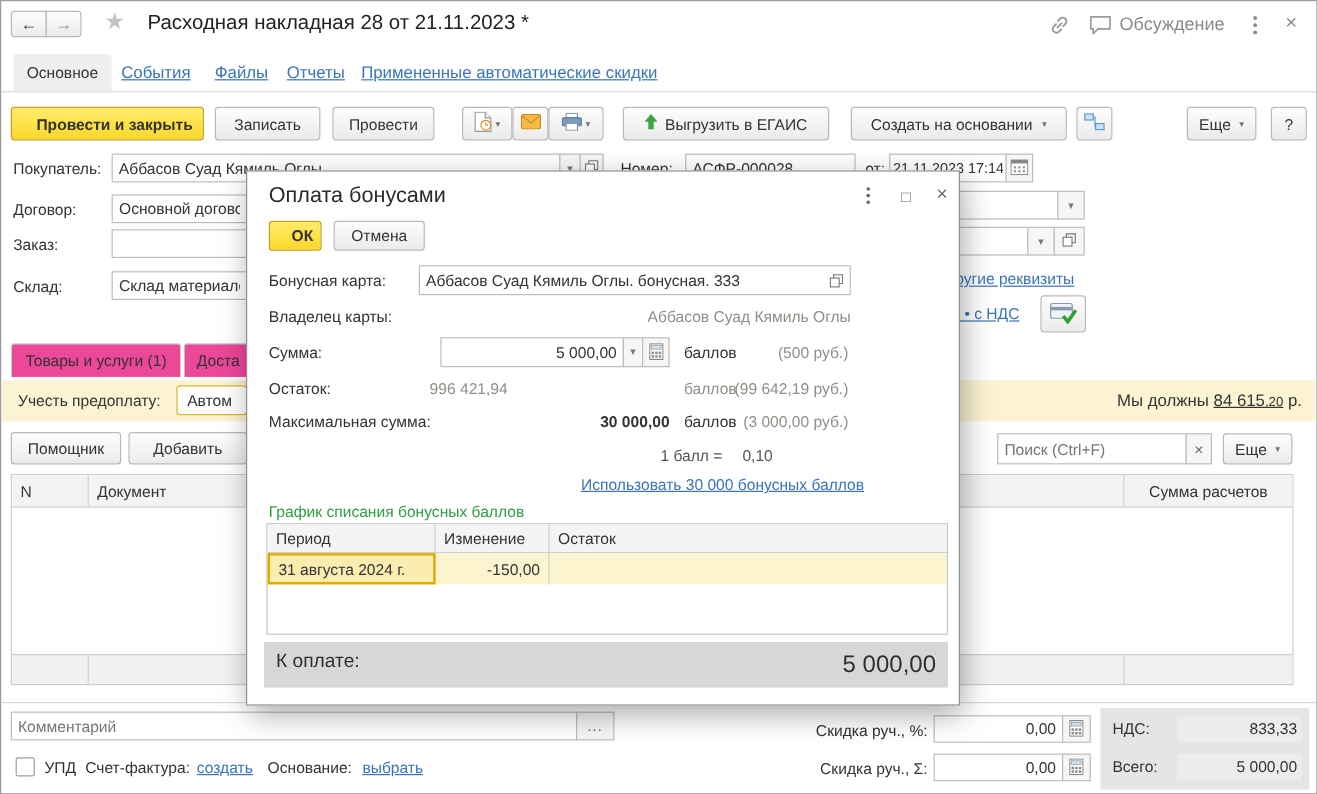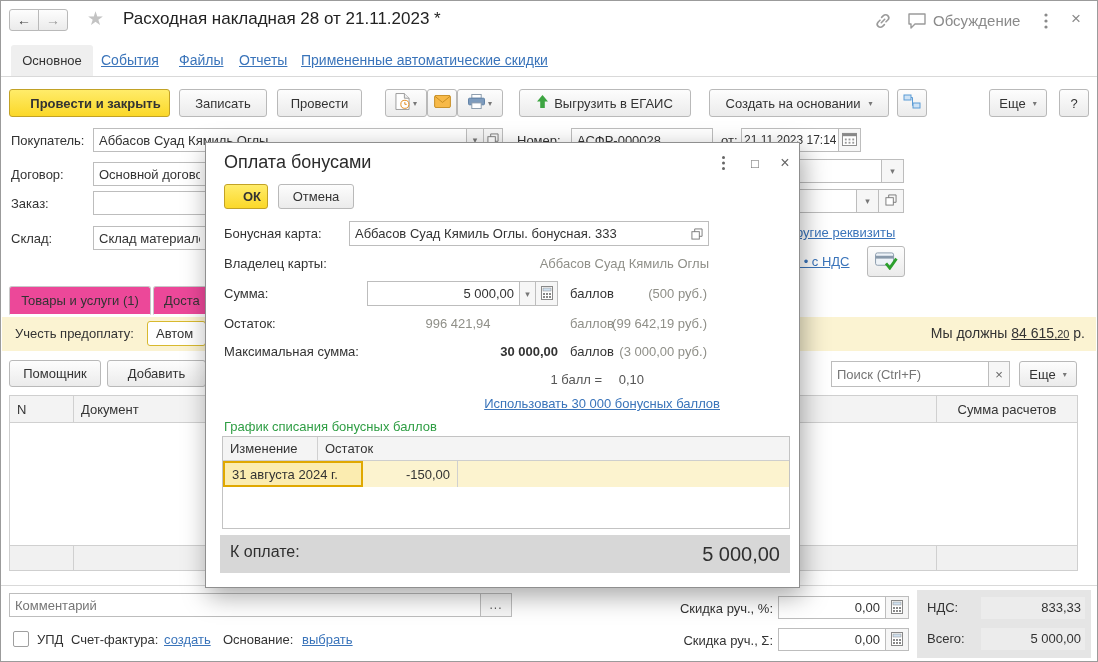--- a/index.html
+++ b/index.html
@@ -337,38 +337,39 @@
               <rect x="2" y="10" width="2" height="2"></rect>
               <rect x="5" y="10" width="2" height="2"></rect>
               <rect x="8" y="10" width="2" height="2"></rect>
             </g>
           </svg></span>
     </div>
     <div class="lbl" style="left:364px;top:143px;">баллов</div>
     <div class="lbl muted" style="left:351px;top:143px;width:150px;text-align:right;">(500 руб.)</div>
 
     <div class="lbl" style="left:18px;top:173px;">Остаток:</div>
-    <div class="lbl muted" style="left:152px;top:173px;width:200px;text-align:center;">996 421,94</div>
+    <div class="lbl muted" style="left:152px;top:173px;width:200px;text-align:left;">996 421,94</div>
     <div class="lbl muted" style="left:364px;top:173px;">баллов</div>
     <div class="lbl muted" style="left:351px;top:173px;width:150px;text-align:right;">(99 642,19 руб.)</div>
 
     <div class="lbl" style="left:18px;top:201px;">Максимальная сумма:</div>
     <div class="lbl" style="left:152px;top:201px;width:200px;text-align:right;font-weight:bold;">30 000,00</div>
     <div class="lbl" style="left:364px;top:201px;">баллов</div>
     <div class="lbl muted" style="left:351px;top:201px;width:150px;text-align:right;">(3 000,00 руб.)</div>
 
     <div class="lbl" style="left:296px;top:229px;width:100px;text-align:right;color:#555;">1 балл =</div>
     <div class="lbl" style="left:396px;top:229px;width:42px;text-align:right;color:#555;">0,10</div>
 
     <div class="lbl" style="left:200px;top:253px;width:314px;text-align:right;"><span class="lnk">Использовать 30 000 бонусных баллов</span></div>
 
     <div class="lbl" style="left:18px;top:276px;color:#2f9e44;">График списания бонусных баллов</div>
 
     <div class="abs" style="left:16px;top:293px;width:568px;height:93px;border:1px solid #c3c3c3;box-sizing:border-box;background:#fff;">
       <div style="display:flex;height:24px;background:#f4f4f4;border-bottom:1px solid #cecece;box-sizing:border-box;">
+        <div class="cell" style="width:140px;">Период</div>
         <div class="cell" style="width:95px;">Изменение</div>
         <div class="cell" style="flex:1;border-right:none;">Остаток</div>
       </div>
       <div style="display:flex;height:26px;background:#fcf3cf;">
         <div class="cell" style="width:140px;border:2px solid #e0a800;background:#fbecb0;">31 августа 2024 г.</div>
         <div class="cell" style="width:95px;justify-content:flex-end;">-150,00</div>
       </div>
     </div>
 
     <div class="abs" style="left:14px;top:392px;width:570px;height:38px;background:#d7d7d7;">

